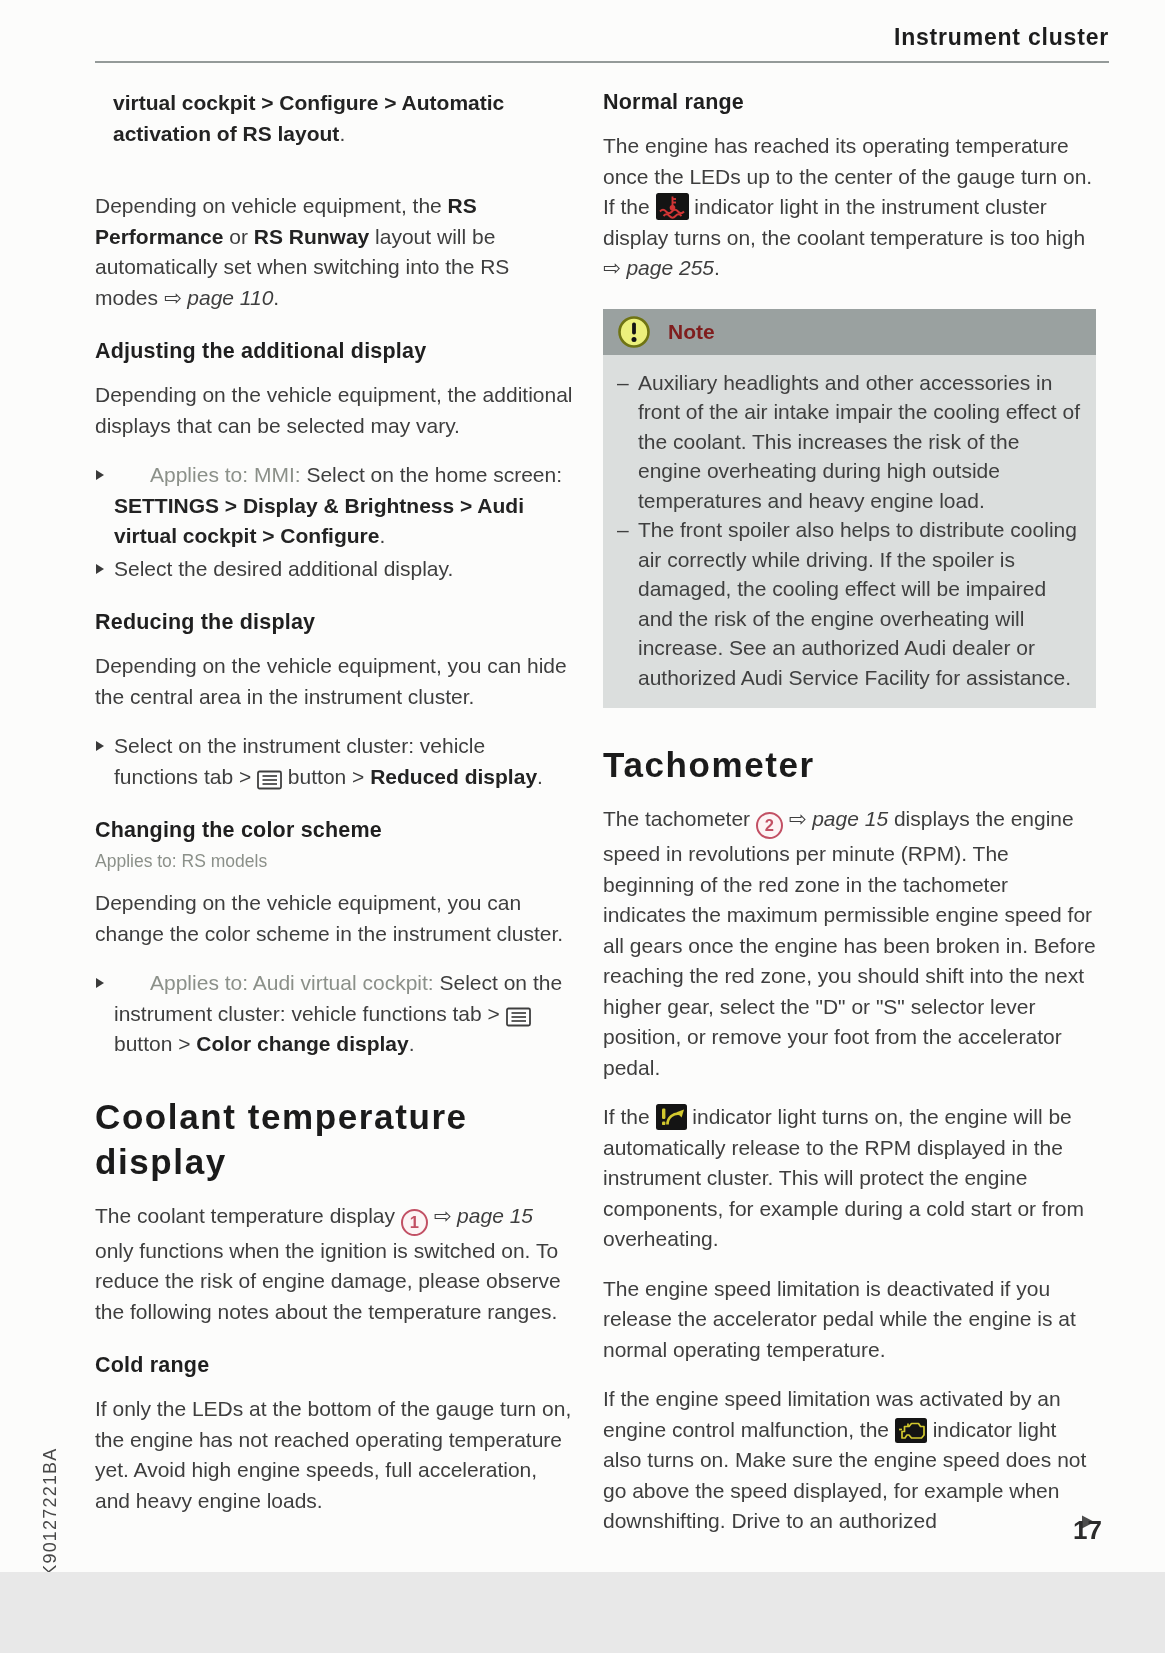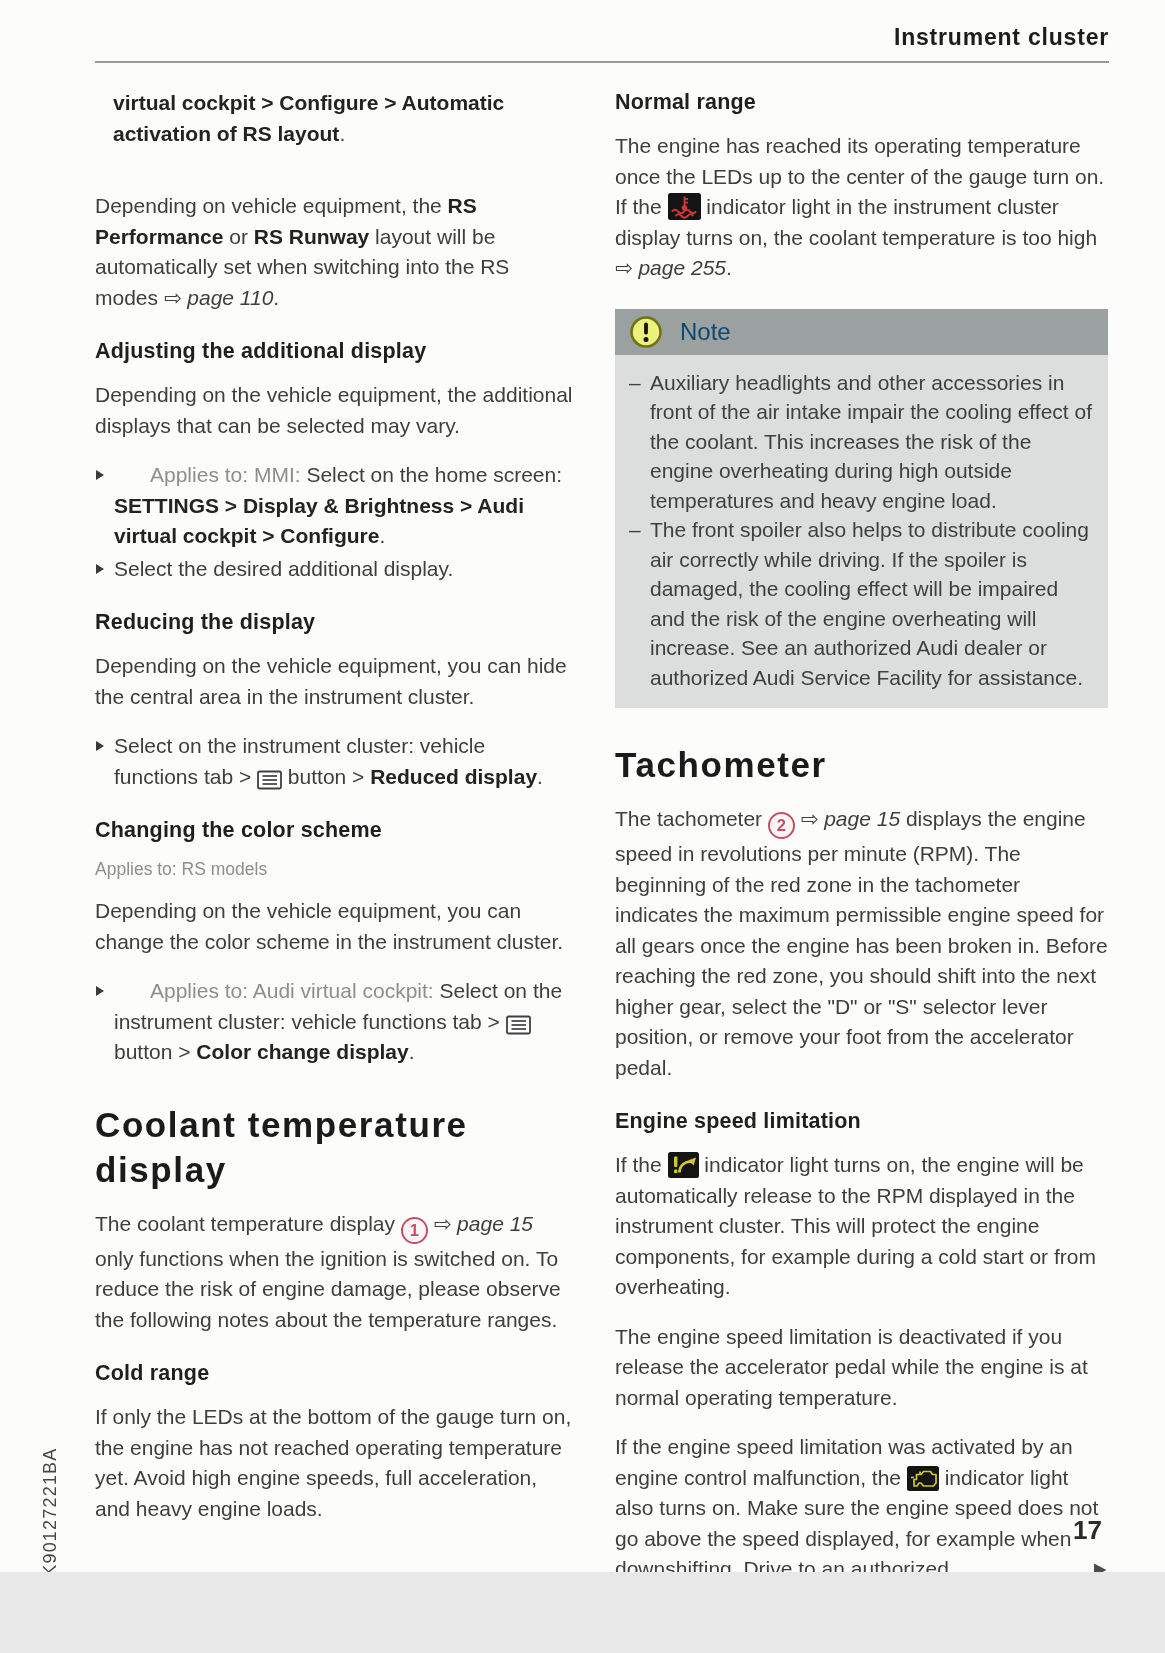--- a/index.html
+++ b/index.html
@@ -7,30 +7,30 @@
     position:relative;width:1165px;height:1572px;margin:0 auto;
     background:var(--page-bg,#fcfcfb);
     font-family:"Liberation Sans","DejaVu Sans",sans-serif;
     overflow:hidden;
   }
   .header-title{
     position:absolute;top:24px;right:56px;
     font-size:23px;font-weight:700;letter-spacing:.8px;color:#1d1d1d;
   }
   .header-rule{position:absolute;top:61px;left:95px;right:56px;height:2px;background:#949a99;}
-  .columns{position:absolute;top:88px;left:95px;width:1013px;display:flex;gap:40px;}
+  .columns{position:absolute;top:88px;left:95px;width:1013px;display:flex;gap:28px;}
   .col{display:block;}
   .col-left{width:480px;}
   .col-right{width:493px;}
 
   .p{font-size:21px;line-height:30.5px;color:#3e3e3e;margin:0 0 19px;}
   .continuation{padding-left:18px;margin-bottom:42px;}
   .h3{font-size:21.5px;font-weight:700;color:#1f1f1f;margin:26px 0 16px;letter-spacing:.2px;}
   .h3.first{margin-top:2px;}
-  .h3.tight{margin-bottom:16px;}
+  .h3.tight{margin-bottom:8px;}
   .applies{font-size:17.5px;color:var(--gray,#8b9089);margin:0 0 16px;}
   .h1{font-size:35px;line-height:45px;font-weight:700;letter-spacing:1.6px;color:#1b1b1b;margin:34px 0 17px;}
 
   .bullet{position:relative;padding-left:19px;font-size:21px;line-height:30.5px;color:#3e3e3e;margin:0 0 2px;}
   .bmark{position:absolute;left:1px;top:10px;width:0;height:0;
     border-left:8px solid #3a3a3a;border-top:5px solid transparent;border-bottom:5px solid transparent;}
 
   .b{font-weight:700;color:#232323;}
   .gray{color:var(--gray,#8b9089);margin-left:36px;}
   .it{font-style:italic;}
@@ -38,21 +38,21 @@
   .refnum{
     display:inline-block;box-sizing:border-box;width:27px;height:27px;border-radius:50%;
     border:2px solid var(--refred,#c25064);color:var(--refred,#c25064);background:#fdf4f5;
     font-size:16.5px;font-weight:700;text-align:center;line-height:23px;vertical-align:-5px;
   }
   .inline-icon{display:inline-block;vertical-align:-6px;line-height:0;}
 
   .note{margin:25px 0 32px;}
   .note-head{display:flex;align-items:center;background:var(--noteh,#9aa1a0);padding:6px 14px;}
   .note-icon{line-height:0;margin-right:17px;}
-  .note-title{font-size:24px;font-weight:400;color:#0c4a6e;}
+  .note-title{font-size:21px;font-weight:700;color:#7f1d1d;}
   .note-body{background:var(--noteb,#dbdedd);padding:13px 14px 16px 14px;}
   .nitem{position:relative;padding-left:21px;font-size:21px;line-height:29.5px;color:#3f3f3f;}
   .ndash{position:absolute;left:0;top:0;}
 
   .cont-arrow{float:right;margin-top:8px;line-height:0;}
 
   .doc-code{
     position:absolute;left:40px;top:1440px;height:155px;
     display:flex;align-items:center;justify-content:center;
     writing-mode:vertical-rl;transform:rotate(180deg);
@@ -118,21 +118,20 @@
               </svg></span>
             <span class="note-title">Note</span>
           </div>
           <div class="note-body">
             <div class="nitem"><span class="ndash">–</span><span class="t">Auxiliary headlights and other accessories in front of the air intake impair the cooling effect of the coolant. This increases the risk of the engine overheating during high outside temperatures and heavy engine load.</span></div>
             <div class="nitem"><span class="ndash">–</span><span class="t">The front spoiler also helps to distribute cooling air correctly while driving. If the spoiler is damaged, the cooling effect will be impaired and the risk of the engine overheating will increase. See an authorized Audi dealer or authorized Audi Service Facility for assistance.</span></div>
           </div>
         </div>
         <div class="h1">Tachometer</div>
         <div class="p"><span class="t">The tachometer </span><span class="refnum">2</span><span class="t"> ⇨ </span><span class="it">page 15</span><span class="t"> displays the engine speed in revolutions per minute (RPM). The beginning of the red zone in the tachometer indicates the maximum permissible engine speed for all gears once the engine has been broken in. Before reaching the red zone, you should shift into the next higher gear, select the "D" or "S" selector lever position, or remove your foot from the accelerator pedal.</span></div>
-        <div class="h3">Engine speed limitation</div>
         <div class="p"><span class="t">If the </span><span class="inline-icon"><svg width="31" height="26" viewBox="0 0 31 26">
               <rect width="31" height="26" rx="2.5" fill="#141414"></rect>
               <rect x="6" y="4.5" width="3.4" height="10.5" rx="1.2" fill="#d2c82e"></rect>
               <rect x="6" y="17.5" width="3.4" height="3.6" rx="1.2" fill="#d2c82e"></rect>
               <path d="M11.5 20.5 a10.5 10.5 0 0 1 13 -10.5" fill="none" stroke="#d2c82e" stroke-width="2.7"></path>
               <polygon points="28,5.5 20.5,8.2 25.6,13.6" fill="#d2c82e"></polygon>
             </svg></span><span class="t"> indicator light turns on, the engine will be automatically release to the RPM displayed in the instrument cluster. This will protect the engine components, for example during a cold start or from overheating.</span></div>
         <div class="p"><span class="t">The engine speed limitation is deactivated if you release the accelerator pedal while the engine is at normal operating temperature.</span></div>
         <div class="p"><span class="t">If the engine speed limitation was activated by an engine control malfunction, the </span><span class="inline-icon"><svg width="32" height="25" viewBox="0 0 32 25">
               <rect width="32" height="25" rx="2.5" fill="#141414"></rect>

